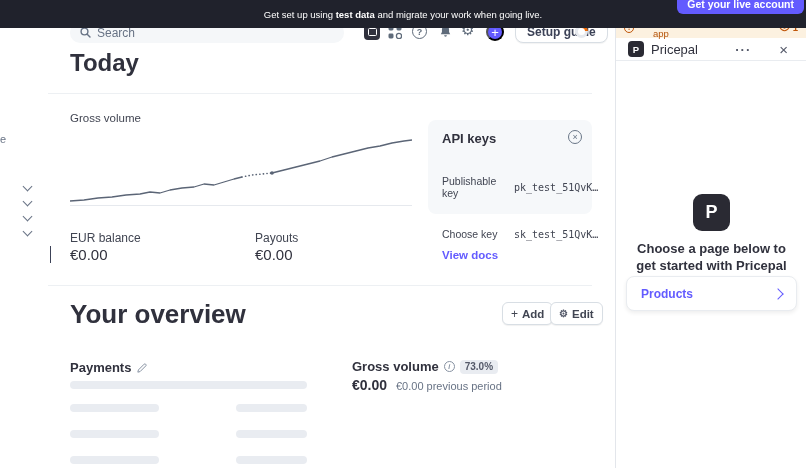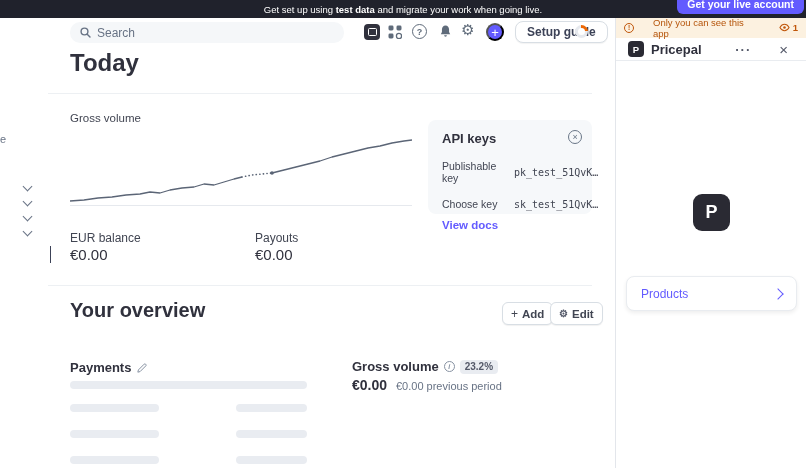--- a/index.html
+++ b/index.html
@@ -1,19 +1,19 @@
 <!DOCTYPE html>
 <html><head>
 <meta charset="utf-8">
 <style>
   html,body{margin:0;padding:0;background:#fff;}
   #root{position:relative;width:806px;height:468px;background:#fff;overflow:hidden;
         font-family:"Liberation Sans",sans-serif;color:#30313d;}
   
-  .top-banner{position:absolute;left:0;top:0;width:806px;height:18px;background:#20222c;color:#fff;
+  .top-banner{position:absolute;left:0;top:0;width:806px;height:28px;background:#20222c;color:#fff;
               font-size:9.5px;display:flex;align-items:center;justify-content:center;z-index:3;white-space:pre;}
   .top-banner b{font-weight:700;}
   .live-cta{position:absolute;right:2px;top:-7px;height:21px;padding:0 10px;background:#635bff;color:#fff;
             font-size:10.5px;font-weight:600;border:none;border-radius:6px;display:flex;align-items:center;z-index:4;}
   
   .rail-label{position:absolute;left:0;top:133px;font-size:11px;color:#687385;}
   .rail-chev{position:absolute;left:24px;width:6px;height:6px;border-right:1.5px solid #687385;
              border-bottom:1.5px solid #687385;transform:rotate(45deg);}
   .caret{position:absolute;left:50px;top:246px;width:1px;height:17px;background:#3c4257;}
   
@@ -40,30 +40,30 @@
   .today{position:absolute;left:70px;top:49px;font-size:24px;font-weight:700;color:#30313d;}
   .hdr-div{position:absolute;left:48px;top:93px;width:544px;height:1px;background:#edf0f3;}
   .gv-label{position:absolute;left:70px;top:112px;font-size:11.5px;color:#414552;}
   .chart{position:absolute;left:70px;top:126px;width:342px;height:80px;}
   
   .api{position:absolute;left:428px;top:120px;width:164px;height:94px;background:#f6f8fa;border-radius:8px;
        box-sizing:border-box;padding:11px 14px;}
   .api-title{font-size:13px;font-weight:700;color:#30313d;}
   .api-close{position:absolute;right:10px;top:10px;width:14px;height:14px;border:1.2px solid #697687;border-radius:50%;
              color:#697687;font-size:9px;display:flex;align-items:center;justify-content:center;box-sizing:border-box;background:none;}
-  .api-row{display:flex;margin-top:14px;align-items:center;}
+  .api-row{display:flex;margin-top:29px;align-items:center;}
   .api-row .k{width:72px;font-size:10.5px;color:#414552;flex:none;}
   .api-row .v{font-family:"DejaVu Sans Mono",monospace;font-size:10px;color:#414552;white-space:nowrap;}
   .api-link{margin-top:9px;font-size:11.5px;font-weight:600;color:#635bff;}
   
   .bal-l{position:absolute;font-size:12px;color:#414552;}
   .bal-v{position:absolute;font-size:15px;color:#30313d;}
   .sec-div{position:absolute;left:48px;top:285px;width:544px;height:1px;background:#edf0f3;}
   
-  .ov-title{position:absolute;left:70px;top:299px;font-size:20px;font-weight:700;color:#30313d;}
+  .ov-title{position:absolute;left:70px;top:299px;font-size:26px;font-weight:700;color:#30313d;}
   .btn{position:absolute;height:23px;background:#fff;border:1px solid #d8dee4;border-radius:6px;display:flex;
        align-items:center;gap:4px;font-size:11.5px;font-weight:600;color:#414552;padding:0 8px;box-sizing:border-box;
        box-shadow:0 1px 1px rgba(0,0,0,.06);}
   .btn .plus{font-size:12px;font-weight:500;}
   .btn .mini-gear{font-size:10px;color:#545969;line-height:1;}
   .pay-title{position:absolute;left:70px;top:360px;font-size:13px;font-weight:700;color:#30313d;display:flex;
              align-items:center;gap:6px;}
   .skel{position:absolute;height:8px;border-radius:4px;background:#e9ecf1;}
   .gvs-head{position:absolute;left:352px;top:359px;display:flex;align-items:center;gap:5px;}
   .gvs-label{font-size:13px;font-weight:700;color:#30313d;}
@@ -78,31 +78,31 @@
   .warn{position:absolute;left:0;top:17px;width:100%;height:21px;background:#fcf1e0;display:flex;align-items:center;
         padding:0 8px;box-sizing:border-box;gap:19px;}
   .warn-icn{width:10px;height:10px;border:1.2px solid #c0560a;border-radius:50%;color:#c0560a;font-size:6.5px;
             font-weight:700;display:flex;align-items:center;justify-content:center;box-sizing:border-box;flex:none;}
   .warn-txt{font-size:9.5px;color:#b5540a;font-weight:500;flex:1;}
   .warn-count{display:flex;align-items:center;gap:3px;color:#c0560a;font-size:9.5px;font-weight:600;}
   .phead{position:absolute;left:0;top:38px;width:100%;height:23px;border-bottom:1px solid #e9ecf0;display:flex;
          align-items:center;padding:0 12px;gap:7px;box-sizing:border-box;}
   .plogo{width:16px;height:16px;background:#2a2a33;border-radius:4px;color:#fff;font-size:9.5px;font-weight:700;
          display:flex;align-items:center;justify-content:center;flex:none;}
-  .pname{font-size:13px;font-weight:700;color:#30313d;flex:1;}
+  .pname{font-size:13px;font-weight:400;color:#30313d;flex:1;}
   .pmore{font-size:13px;font-weight:700;color:#545969;letter-spacing:1px;background:none;border:none;}
   .pclose{font-size:15px;color:#545969;margin-left:9px;background:none;border:none;line-height:1;}
   .biglogo{position:absolute;left:77px;top:194px;width:37px;height:37px;background:#2a2a33;border-radius:9px;
            color:#fff;font-size:18px;font-weight:700;display:flex;align-items:center;justify-content:center;}
   .headline{position:absolute;left:10px;top:241px;width:171px;text-align:center;font-size:13px;font-weight:700;
             color:#30313d;line-height:1.3;}
   .pcard{position:absolute;left:10px;top:276px;width:171px;height:35px;background:#fff;border:1px solid #e9ecf0;
          border-radius:8px;box-shadow:0 2px 4px rgba(0,0,0,.07);display:flex;align-items:center;
          justify-content:space-between;padding:0 14px;box-sizing:border-box;}
-  .pcard-label{font-size:12px;font-weight:400;color:#635bff;}
+  .pcard-label{font-size:12px;font-weight:700;color:#635bff;}
   .pcard-chev{width:7px;height:7px;border-right:1.8px solid #635bff;border-bottom:1.8px solid #635bff;
               transform:rotate(-45deg);}
 </style>
 </head>
 <body>
 
 <div id="root">
 
   <div class="top-banner"><span>Get set up using </span><b>test data</b><span> and migrate your work when going live.</span></div>
   <button class="live-cta">Get your live account</button>
@@ -202,21 +202,21 @@
   <div class="skel" style="left:70px;top:404px;width:89px"></div>
   <div class="skel" style="left:236px;top:404px;width:71px"></div>
   <div class="skel" style="left:70px;top:430px;width:89px"></div>
   <div class="skel" style="left:236px;top:430px;width:71px"></div>
   <div class="skel" style="left:70px;top:456px;width:89px"></div>
   <div class="skel" style="left:236px;top:456px;width:71px"></div>
 
   <div class="gvs-head">
     <span class="gvs-label">Gross volume</span>
     <span class="info-icn">i</span>
-    <span class="badge">23.2%</span>
+    <span class="badge">73.0%</span>
   </div>
   <span class="gvs-amount">€0.00</span>
   <span class="gvs-prev">€0.00 previous period</span>
 
   <div class="panel">
     <div class="warn">
       <span class="warn-icn">!</span>
       <span class="warn-txt">Only you can see this app</span>
       <span class="warn-count">
         <svg width="11" height="9" viewBox="0 0 12 9">
@@ -226,19 +226,20 @@
         <span>1</span>
       </span>
     </div>
     <div class="phead">
       <span class="plogo">P</span>
       <span class="pname">Pricepal</span>
       <button class="pmore">···</button>
       <button class="pclose">×</button>
     </div>
     <div class="biglogo">P</div>
+    <div class="headline">Choose a page below to get started with Pricepal</div>
     <div class="pcard">
       <span class="pcard-label">Products</span>
       <span class="pcard-chev"></span>
     </div>
   </div>
 
 </div>
 
 </body></html>

